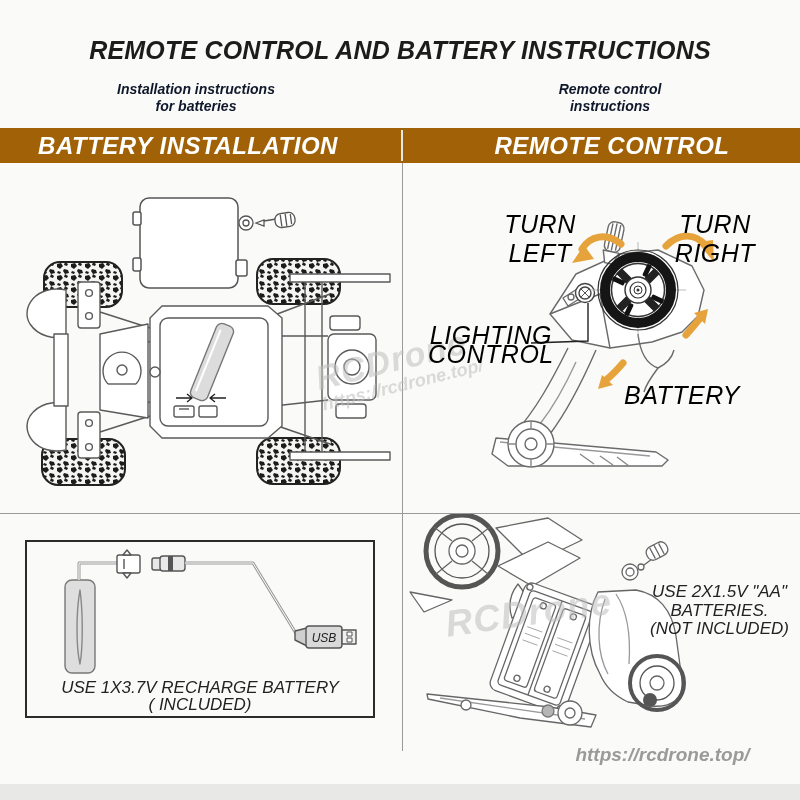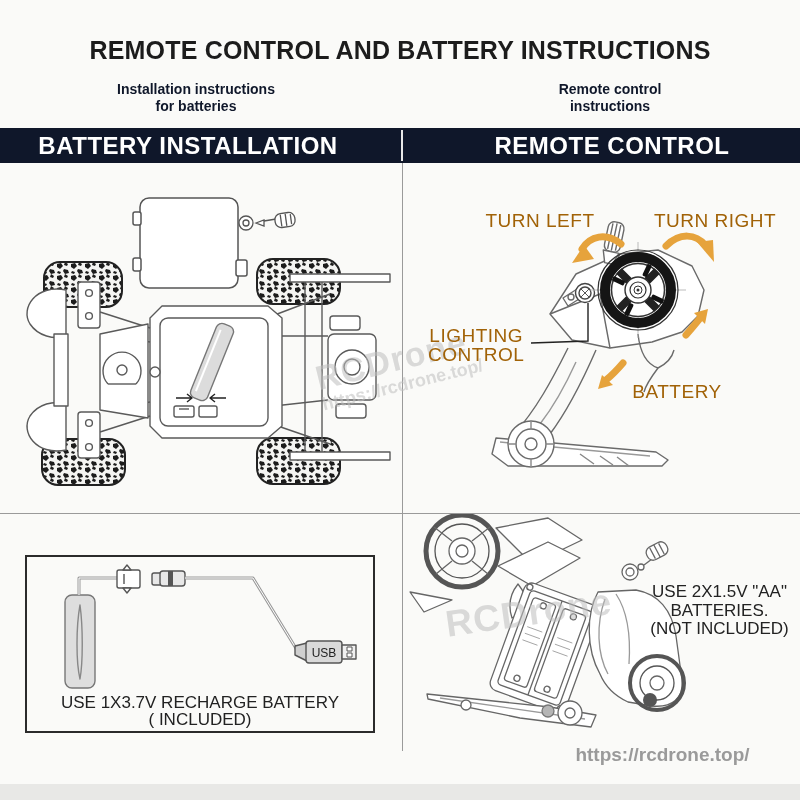--- a/index.html
+++ b/index.html
@@ -1,33 +1,33 @@
 <!DOCTYPE html>
 <html><head>
 <meta charset="utf-8">
 <style>
   html,body{margin:0;padding:0;background:#ddd;}
   .page{position:relative;width:800px;height:800px;background:#fafaf8;overflow:hidden;
-        font-family:"Liberation Sans",sans-serif;color:#1d1d1d;}
+        font-family:"Liberation Sans",sans-serif;color:#1d1d1d;font-style:italic;}
   .abs{position:absolute;}
   .page-title{top:36px;left:0;width:800px;text-align:center;
        font-size:25px;font-weight:800;letter-spacing:.2px;color:#1c1c1c;z-index:5;}
   .subtitle{top:81px;text-align:center;font-size:14px;font-weight:700;line-height:17px;color:#0f172a;z-index:5;}
   .subtitle.left{left:61px;width:270px;}
   .subtitle.right{left:480px;width:260px;}
-  .bar{top:128px;left:0;width:800px;height:35px;background:#0f172a;display:flex;z-index:6;gap:48px;}
+  .bar{top:128px;left:0;width:800px;height:35px;background:#a16207;display:flex;z-index:6;gap:48px;}
   .bar-half{width:400px;display:flex;align-items:center;justify-content:center;
        color:#fff;font-size:24px;font-weight:700;letter-spacing:.5px;}
   .bar-divider{position:absolute;left:401px;top:2px;width:2px;height:31px;background:#e8e8e8;}
   .vdivider{left:402px;top:163px;width:1px;height:588px;background:#9a9a9a;z-index:1;}
   .hdivider{left:0;top:513px;width:800px;height:1px;background:#9a9a9a;z-index:1;}
   .diagram{z-index:2;}
-  .lbl{position:absolute;font-size:19px;letter-spacing:.5px;color:#a16207;z-index:4;text-align:center;}
+  .lbl{position:absolute;font-size:25px;letter-spacing:.5px;color:#000000;z-index:4;text-align:center;}
   .lbl.left-align{text-align:center;}
-  .battery-box{left:25px;top:540px;width:346px;height:174px;border:2px solid #2b2b2b;z-index:2;margin-top:15px;}
+  .battery-box{left:25px;top:540px;width:346px;height:174px;border:2px solid #2b2b2b;z-index:2;}
   .box-caption{top:137px;left:0;width:100%;text-align:center;font-size:17px;line-height:17px;color:#222;}
   .aa-note{left:637px;top:583px;width:165px;text-align:center;font-size:17px;line-height:18.5px;color:#222;z-index:4;}
   .watermark{z-index:3;font-weight:700;color:#bfbfbf;opacity:.55;pointer-events:none;}
   .wm1{left:312px;top:362px;transform:rotate(-14deg);transform-origin:left top;}
   .wm1 .wm-brand{font-size:34px;letter-spacing:1px;line-height:34px;}
   .wm1 .wm-url{font-size:18px;line-height:20px;}
   .wm2{left:443px;top:604px;transform:rotate(-8deg);transform-origin:left top;font-size:37px;letter-spacing:1px;}
   .footer-url{left:555px;top:744px;width:215px;text-align:center;font-size:19px;font-weight:600;color:#9a9a9a;z-index:4;}
   .bottom-band{left:0;top:784px;width:800px;height:16px;background:#e8e8e6;z-index:5;}
   svg{display:block;}

